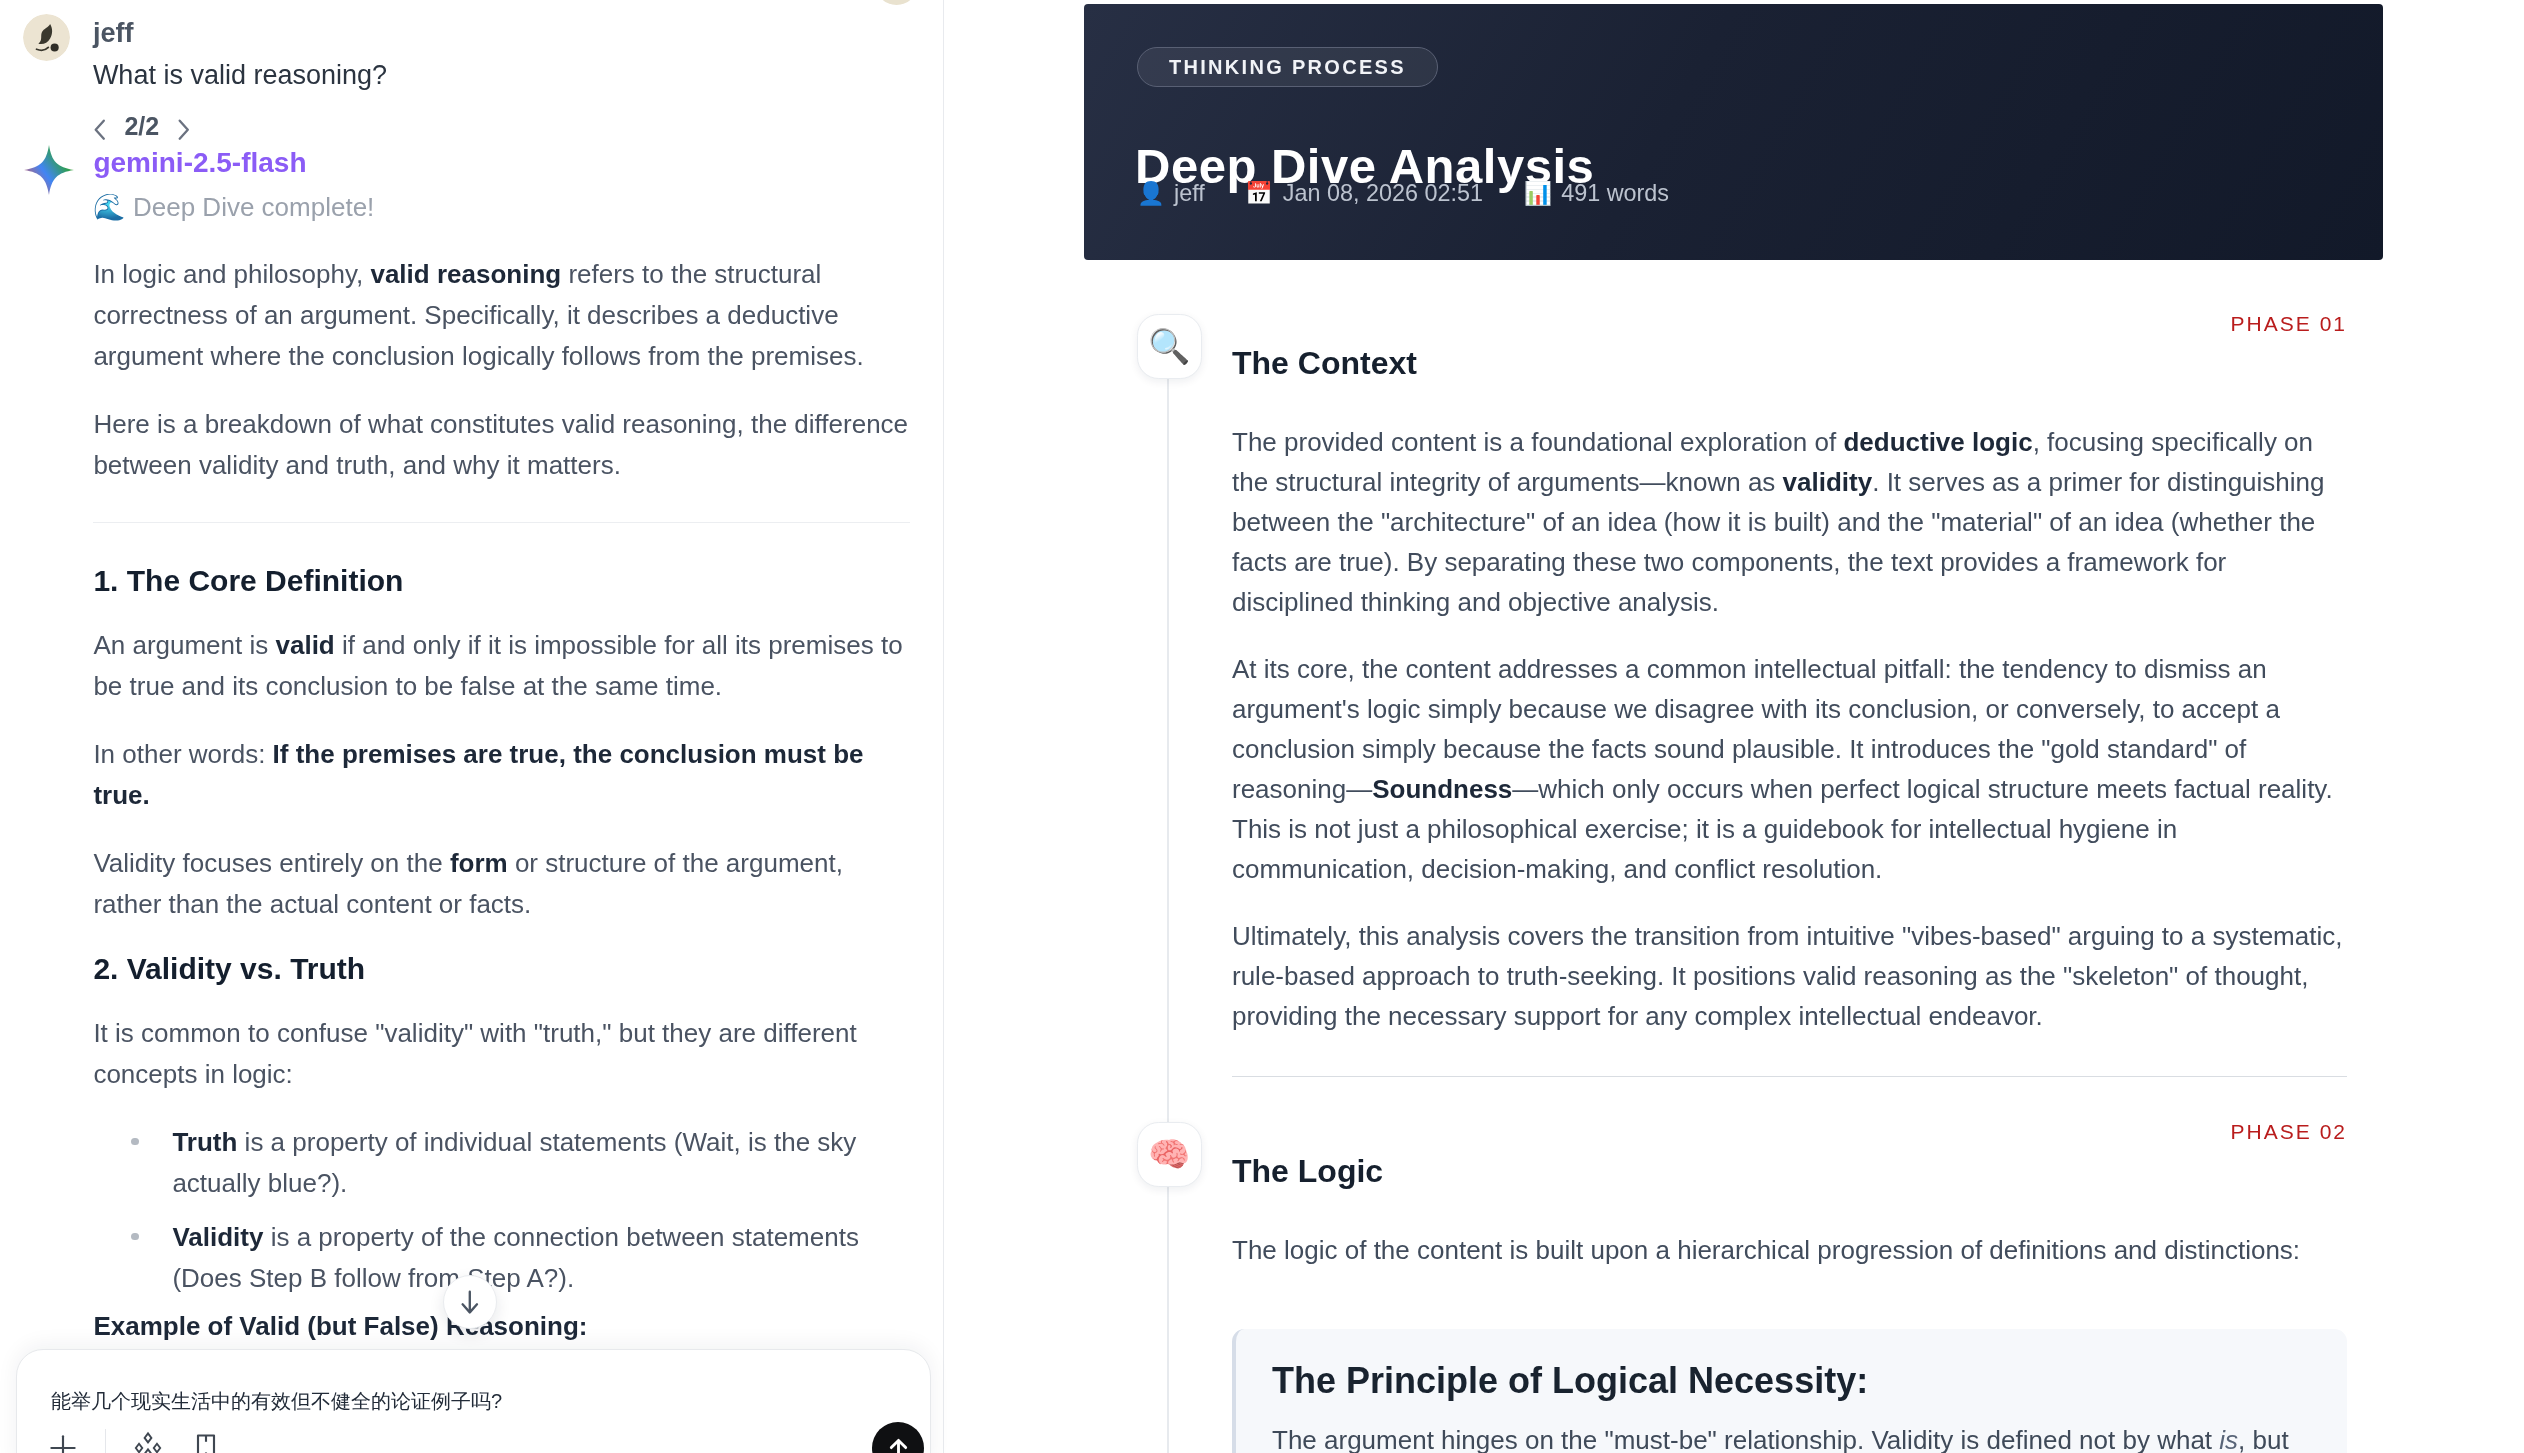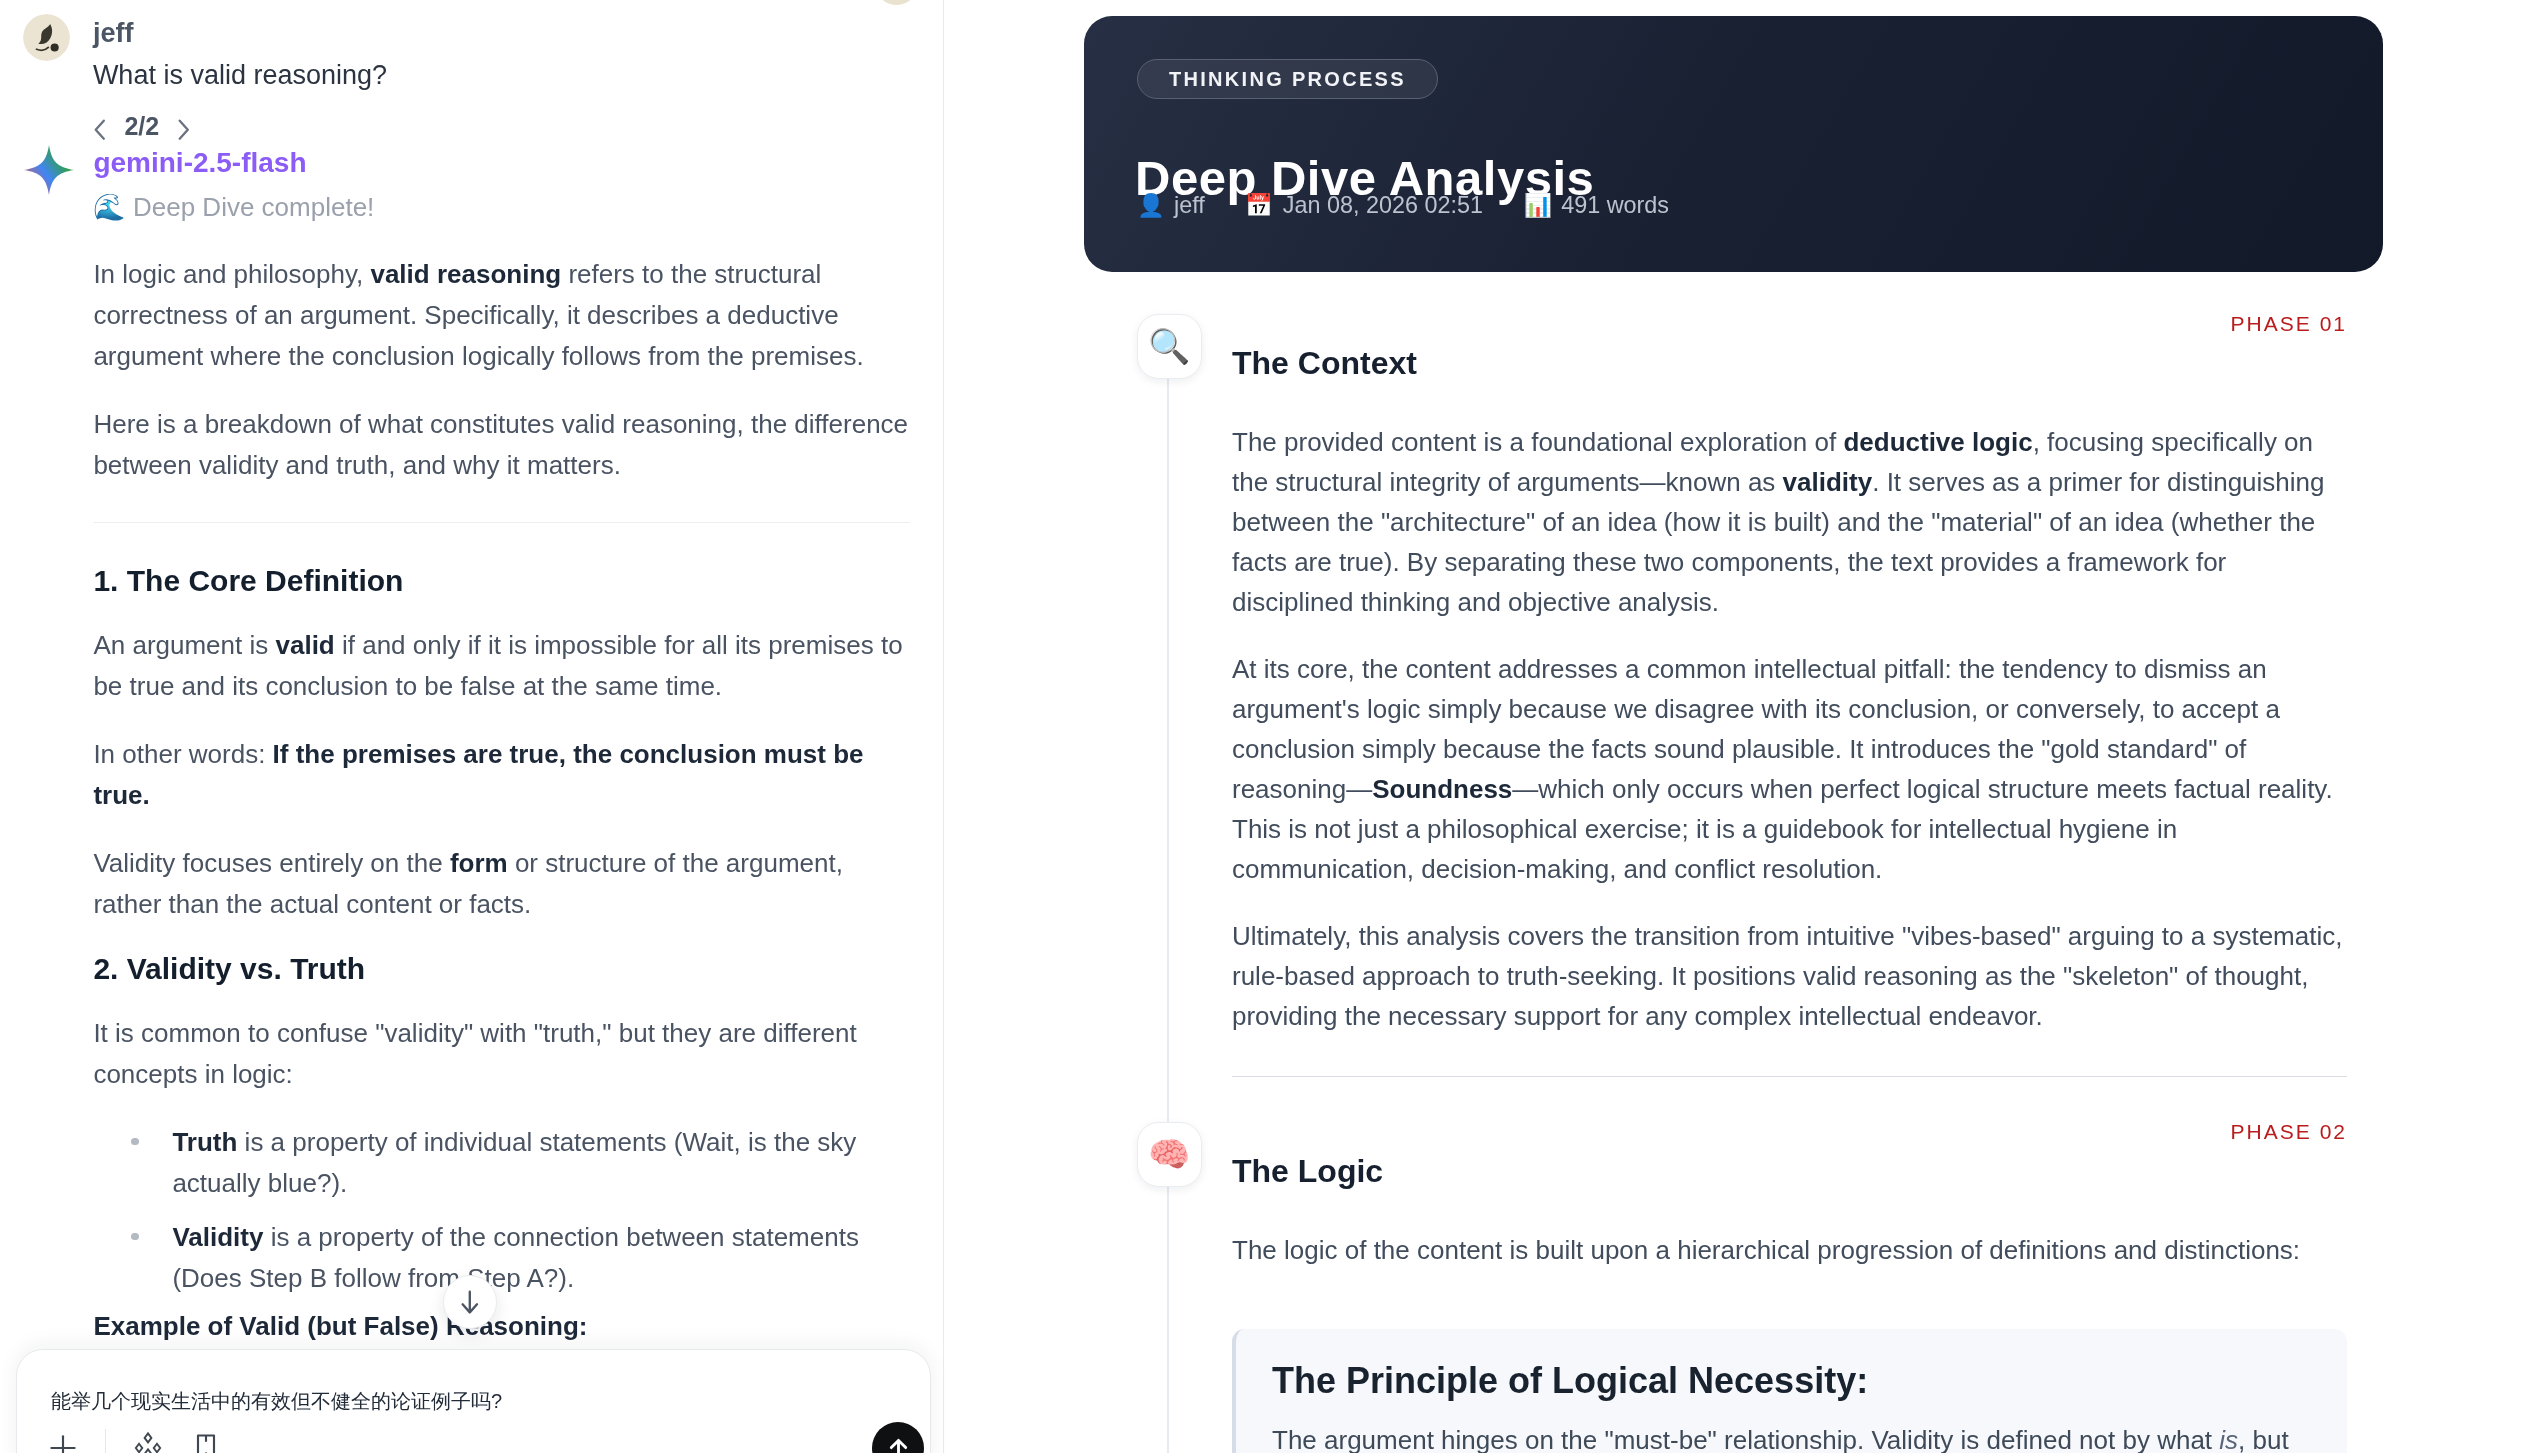--- a/index.html
+++ b/index.html
@@ -46,21 +46,21 @@
   .input-card{position:absolute;left:16px;top:1349px;width:913px;height:135px;background:#fff;
     border:0.9px solid #e7e9ec;border-radius:27px;box-shadow:0 -3.6px 21.6px rgba(20,30,50,.06);z-index:5;}
   .input-text{padding:38px 36px 0 34px;font-size:20px;color:#222b38;}
   .input-row{position:absolute;left:29px;top:79px;display:flex;align-items:center;gap:25px;color:#3f4751;}
   .icon-sep{width:0.9px;height:38px;background:#e5e7eb;}
   .send-btn{position:absolute;left:855px;top:72px;width:52px;height:52px;border-radius:50%;background:#0f1012;
     display:flex;align-items:center;justify-content:center;cursor:pointer;}
 
   
   .right-panel{position:absolute;left:944px;top:0;width:1581px;height:1453px;background:#fff;}
-  .dark-card{position:absolute;left:140px;top:16px;width:1299px;height:256px;border-radius:28px;
+  .dark-card{position:absolute;left:140px;top:4px;width:1299px;height:256px;border-radius:4px;
     background:linear-gradient(120deg,#272f44 0%,#1a2133 45%,#121929 100%);}
   .tp-badge{position:absolute;left:53px;top:43px;height:38px;line-height:38px;padding:0 31px;border-radius:20px;
     border:0.9px solid #596074;background:rgba(255,255,255,.07);color:#f1f3f7;
     font-size:20px;font-weight:700;letter-spacing:2.3px;}
   .dd-title{position:absolute;left:51px;top:101px;font-size:49px;font-weight:700;color:#ffffff;letter-spacing:0.5px;text-align:right;}
   .meta-row{position:absolute;left:53px;top:176px;display:flex;gap:41px;align-items:center;color:#bcc3cf;font-size:23.4px;}
   .meta-item{display:flex;align-items:center;gap:9px;}
   .meta-ic{font-size:22.5px;}
 
   .timeline{position:absolute;left:223px;top:378px;bottom:0;width:1.8px;background:#e7eaee;z-index:0;}

